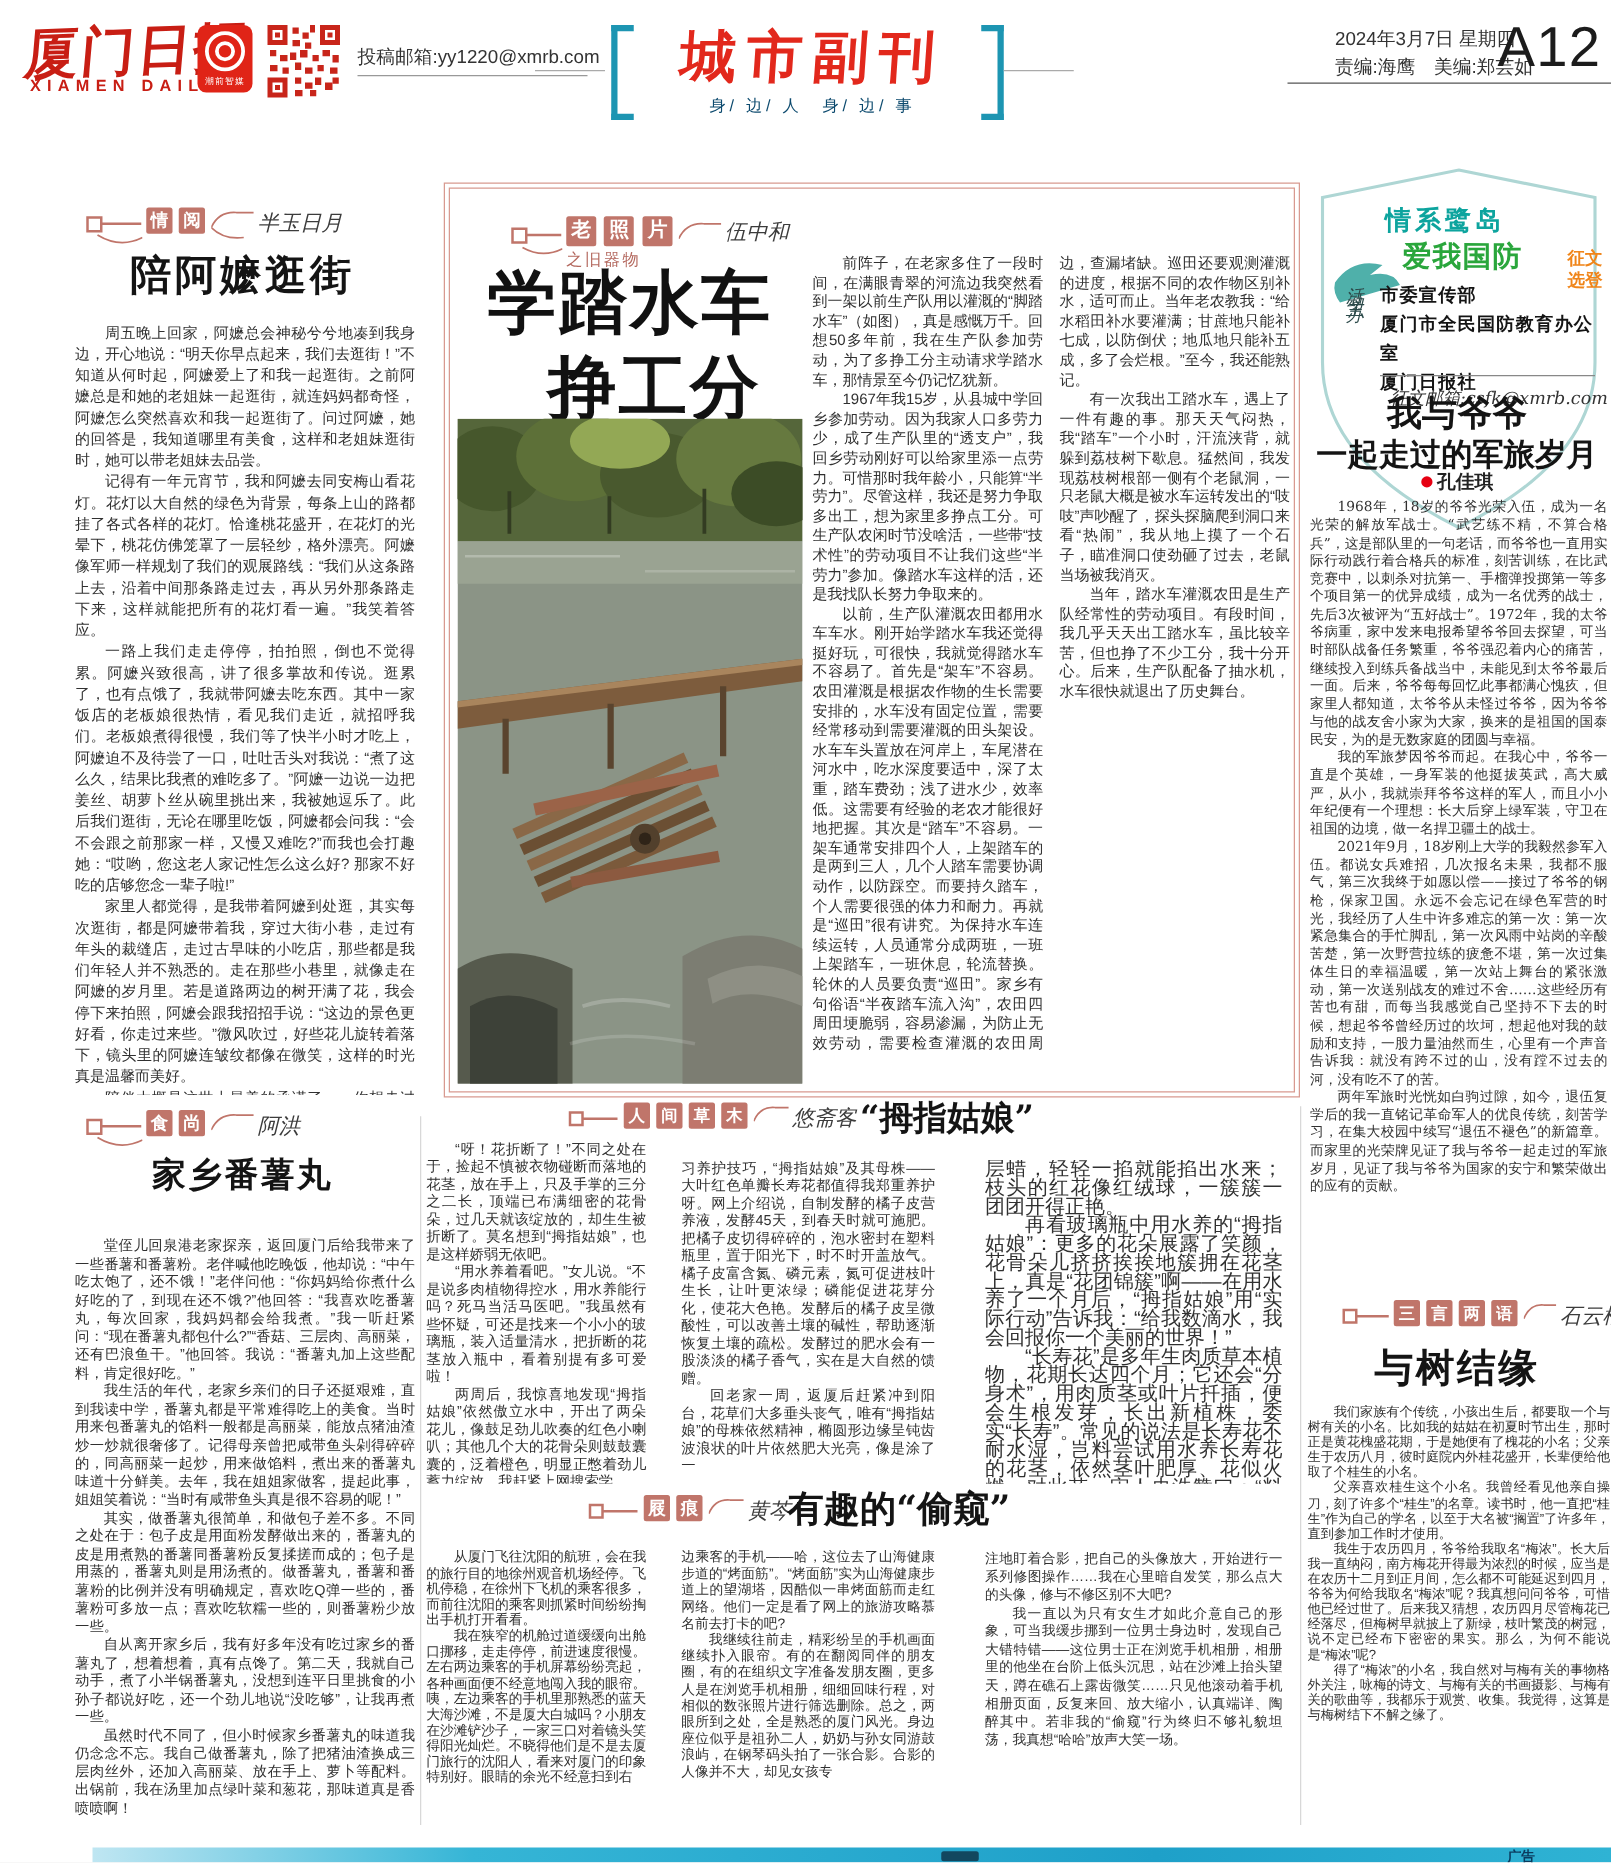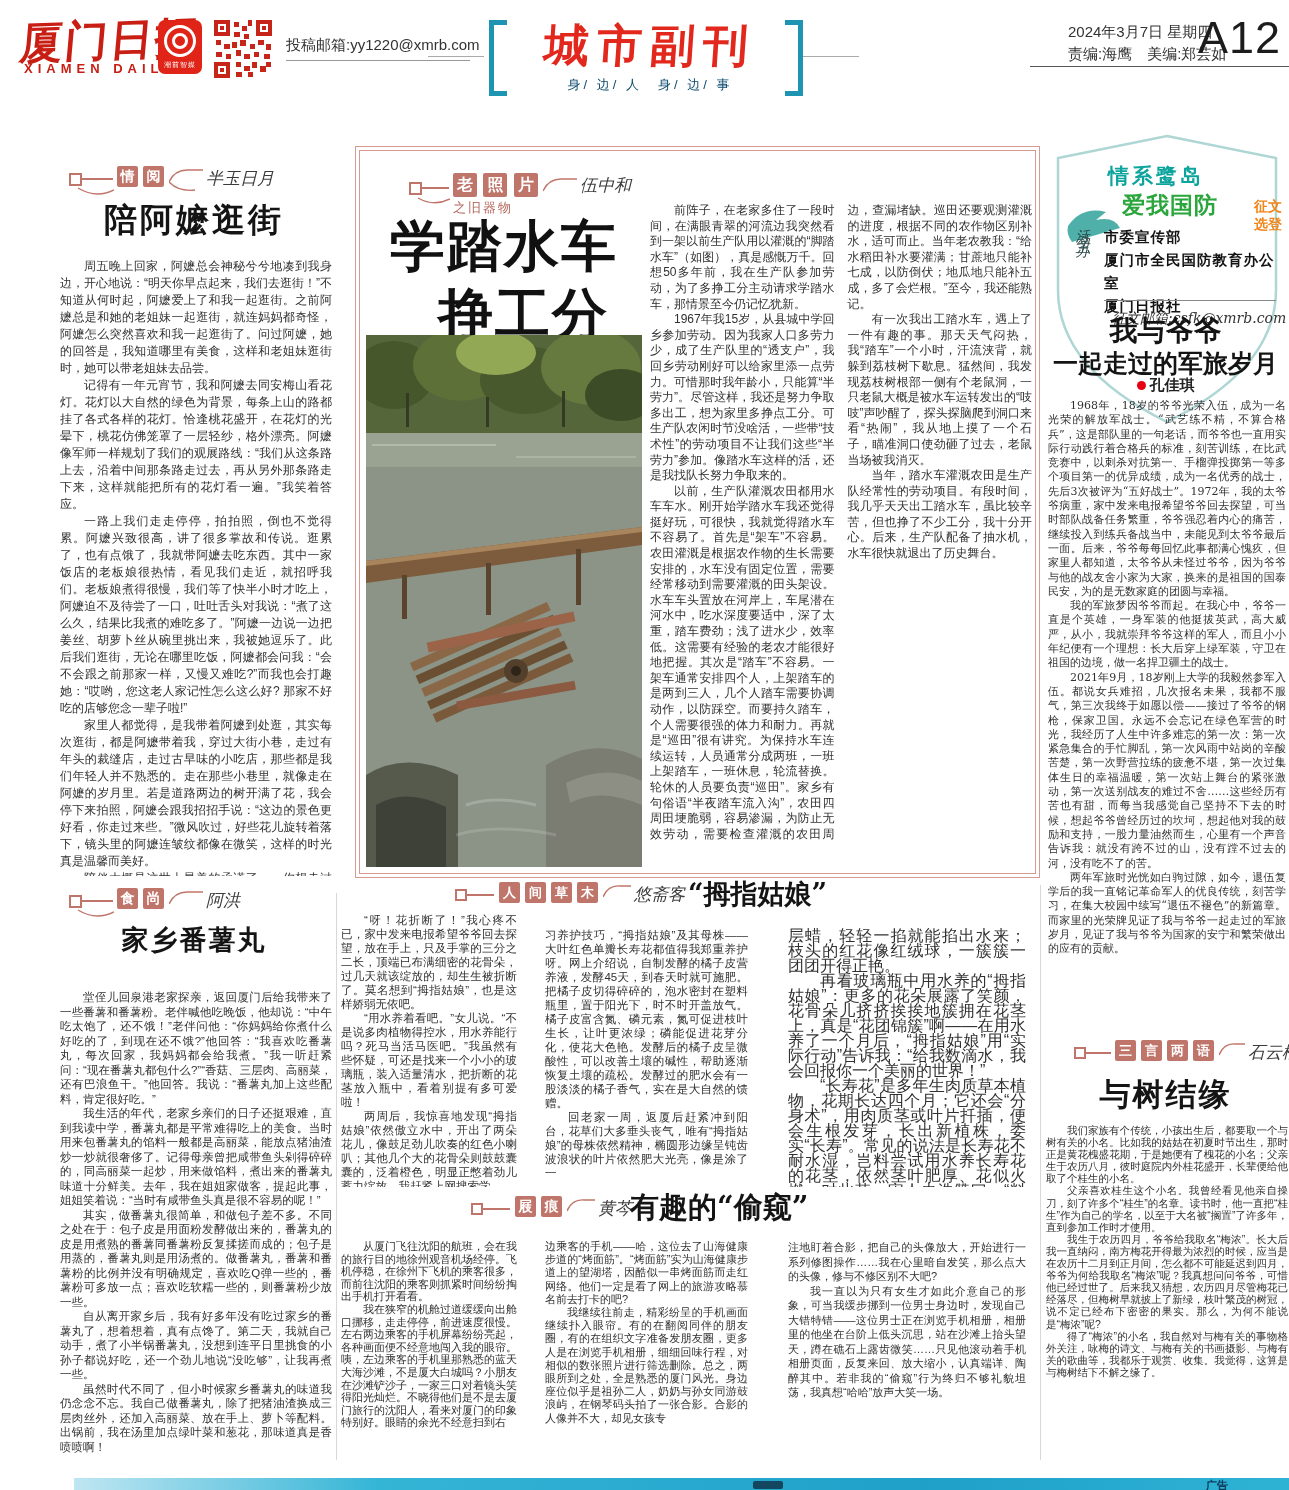--- a/index.html
+++ b/index.html
@@ -33,21 +33,21 @@
   .author{font-family:"DejaVu Serif",serif;font-style:italic;font-size:17px;color:#3c3c3c;white-space:nowrap;margin-top:1px;}
   
   .a-title{position:absolute;text-align:center;font-family:"DejaVu Serif","Liberation Serif",serif;font-weight:bold;color:#141414;}
   .body-txt{position:absolute;color:#303030;text-align:justify;overflow:hidden;}
   .body-txt p{margin:0;text-indent:2em;}
   .body-txt p.cont{text-indent:0;}
   
   .frame{position:absolute;left:355px;top:146px;width:683px;height:730px;border:1px solid #d89a90;}
   .frame-in{position:absolute;left:3px;top:3px;right:3px;bottom:3px;border:1px solid #d89a90;}
   .c-title{position:absolute;left:30px;top:62px;font-size:55px;font-weight:900;color:#111;
-    letter-spacing:2px;line-height:68px;font-family:Liberation Serif, serif;}
+    letter-spacing:2px;line-height:68px;font-family:Liberation Mono, monospace;}
   .c-title .ln2{display:block;margin-left:48px;}
   .c-body{position:absolute;left:290px;top:52px;width:382px;height:648px;column-count:2;column-gap:13px;
     column-fill:auto;font-size:12px;line-height:15.6px;color:#303030;text-align:justify;overflow:hidden;}
   .c-body p{margin:0;text-indent:2em;}
   
   .shield{position:absolute;left:1046px;top:130px;width:242px;height:300px;}
   .sh-l1{position:absolute;left:62px;top:32px;font-size:21px;font-weight:900;color:#0da49e;letter-spacing:3px;}
   .sh-l2{position:absolute;left:76px;top:60px;font-size:23px;font-weight:900;color:#2aa63c;letter-spacing:1px;}
   .sh-tag{position:absolute;left:180px;top:68px;font-size:14px;font-weight:bold;color:#f08519;margin-left:28px;}
   .sh-host{position:absolute;left:28px;top:88px;height:120px;writing-mode:vertical-rl;font-family:"DejaVu Serif",serif;
@@ -317,21 +317,21 @@
     <span class="lbl-box" style="font-size:13px;">间</span>
     <span class="lbl-box" style="font-size:13px;">草</span>
     <span class="lbl-box" style="font-size:13px;">木</span>
     <svg width="28" height="26" viewBox="0 0 28 26">
       <path d="M0 15 q5 -12 17 -11 h11" stroke="#c0756a" stroke-width="1.4" fill="none"></path>
     </svg>
     <span class="author">悠斋客</span>
   </div>
   <div class="a-title" style="left:688px;top:876px;width:230px;font-size:27px;text-align:left;">“拇指姑娘”</div>
   <div class="body-txt" style="left:341px;top:913px;width:176px;height:274px;font-size:11.5px;line-height:14px;">
-    <p>“呀！花折断了！”我心疼不已，家中发来电报希望爷爷回去探望，放在手上，只及手掌的三分之二长，顶端已布满细密的花骨朵，过几天就该绽放的，却生生被折断了。莫名想到“拇指姑娘”，也是这样娇弱无依吧。</p>
+    <p>“呀！花折断了！”不同之处在于，捡起不慎被衣物碰断而落地的花茎，放在手上，只及手掌的三分之二长，顶端已布满细密的花骨朵，过几天就该绽放的，却生生被折断了。莫名想到“拇指姑娘”，也是这样娇弱无依吧。</p>
     <p>“用水养着看吧。”女儿说。“不是说多肉植物得控水，用水养能行吗？死马当活马医吧。”我虽然有些怀疑，可还是找来一个小小的玻璃瓶，装入适量清水，把折断的花茎放入瓶中，看着别提有多可爱啦！</p>
     <p>两周后，我惊喜地发现“拇指姑娘”依然傲立水中，开出了两朵花儿，像鼓足劲儿吹奏的红色小喇叭；其他几个大的花骨朵则鼓鼓囊囊的，泛着橙色，明显正憋着劲儿蓄力绽放。我赶紧上网搜索学</p>
   </div>
   <div class="body-txt" style="left:545px;top:928px;width:203px;height:259px;font-size:11.5px;line-height:14px;">
     <p class="cont">习养护技巧，“拇指姑娘”及其母株——大叶红色单瓣长寿花都值得我郑重养护呀。网上介绍说，自制发酵的橘子皮营养液，发酵45天，到春天时就可施肥。把橘子皮切得碎碎的，泡水密封在塑料瓶里，置于阳光下，时不时开盖放气。橘子皮富含氮、磷元素，氮可促进枝叶生长，让叶更浓绿；磷能促进花芽分化，使花大色艳。发酵后的橘子皮呈微酸性，可以改善土壤的碱性，帮助逐渐恢复土壤的疏松。发酵过的肥水会有一股淡淡的橘子香气，实在是大自然的馈赠。</p>
     <p>回老家一周，返厦后赶紧冲到阳台，花草们大多垂头丧气，唯有“拇指姑娘”的母株依然精神，椭圆形边缘呈钝齿波浪状的叶片依然肥大光亮，像是涂了一</p>
   </div>
   <div class="body-txt" style="left:788px;top:928px;width:238px;height:259px;font-size:16px;line-height:15px;">
     <p class="cont">层蜡，轻轻一掐就能掐出水来；枝头的红花像红绒球，一簇簇一团团开得正艳。</p>
     <p>再看玻璃瓶中用水养的“拇指姑娘”：更多的花朵展露了笑颜，花骨朵儿挤挤挨挨地簇拥在花茎上，真是“花团锦簇”啊——在用水养了一个月后，“拇指姑娘”用“实际行动”告诉我：“给我数滴水，我会回报你一个美丽的世界！”</p>

